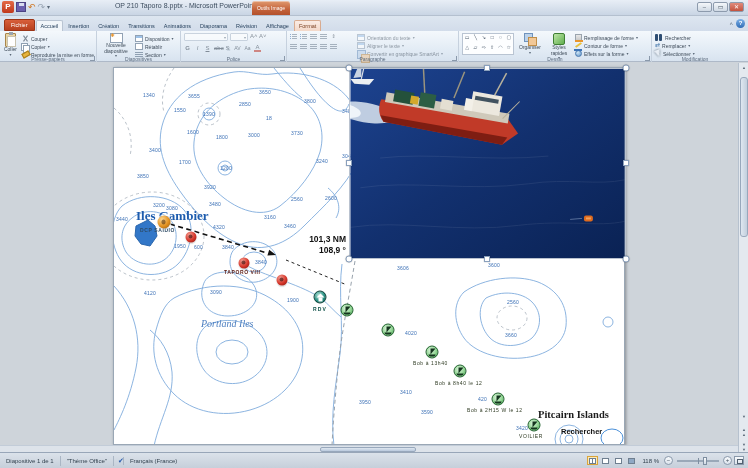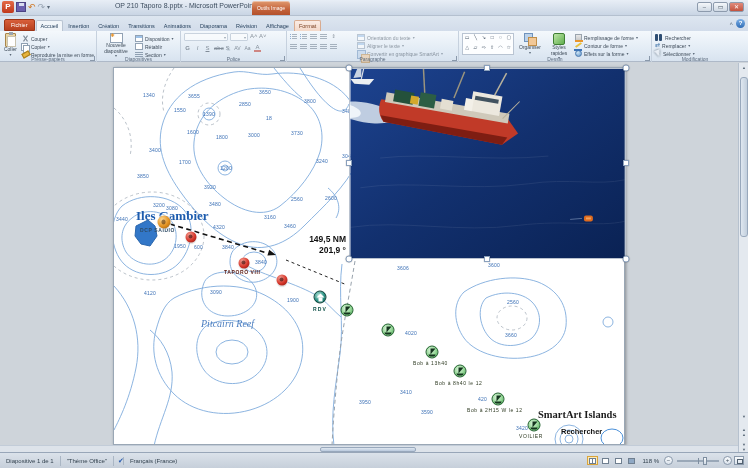--- a/index.html
+++ b/index.html
@@ -422,22 +422,22 @@
         <path d="M 130,196 C 146,205 158,208 170,213 C 186,219 198,224 208,231 C 214,236 220,243 227,249" fill="none" stroke="#74a4d8" stroke-width="0.8"></path>
 
         <path d="M 241,193 C 234,235 227,268 224,300 C 221,332 219,355 218,378" fill="none" stroke="#98a2ac" stroke-width="1" stroke-dasharray="4,3"></path>
 
         <line x1="56" y1="156" x2="153" y2="185" stroke="#111" stroke-width="1.6" stroke-dasharray="5,3.5"></line>
         <polygon points="162,187 153.4,187.6 155.2,181.8" fill="#111"></polygon>
         <line x1="172" y1="192" x2="233" y2="217" stroke="#222" stroke-width="1" stroke-dasharray="3,3"></line>
       </svg>
 
       <div class="route-note">
-        <div>149,5 NM</div>
-        <div>201,9 °</div>
+        <div>101,3 NM</div>
+        <div>108,9 °</div>
       </div>
 
     <div class="depth" style="left: 29px; top: 24px;">1340</div>
         <div class="depth" style="left: 74px; top: 25px;">3655</div>
         <div class="depth" style="left: 145px; top: 21px;">3650</div>
         <div class="depth" style="left: 125px; top: 33px;">2850</div>
         <div class="depth" style="left: 60px; top: 39px;">1550</div>
         <div class="depth" style="left: 89px; top: 43px;">1390</div>
         <div class="depth" style="left: 152px; top: 47px;">18</div>
         <div class="depth" style="left: 73px; top: 61px;">1600</div>
@@ -476,26 +476,26 @@
         <div class="depth" style="left: 391px; top: 264px;">3660</div>
         <div class="depth" style="left: 286px; top: 321px;">3410</div>
         <div class="depth" style="left: 245px; top: 331px;">3950</div>
         <div class="depth" style="left: 307px; top: 341px;">3590</div>
         <div class="depth" style="left: 364px; top: 328px;">420</div>
         <div class="depth" style="left: 402px; top: 357px;">3420</div>
         <div class="plab place-lg" style="left: 22px; top: 140px;">Iles Gambier</div>
         <div class="plab tiny dcp" style="left: 26px; top: 159px;">DCP SAIDIO</div>
         <div class="plab tiny shipname" style="left: 110px; top: 201px;">TAPORO VIII</div>
         <div class="plab tiny rdvname" style="left: 199px; top: 238px;">RDV</div>
-        <div class="plab place-md" style="left: 87px; top: 250px;">Pitcairn Reef</div>
+        <div class="plab place-md" style="left: 87px; top: 250px;">Portland Iles</div>
         <div class="plab tiny bob" style="left: 299px; top: 292px;">Bob à 13h40</div>
         <div class="plab tiny bob" style="left: 321px; top: 312px;">Bob à 8h40 le 12</div>
         <div class="plab tiny bob" style="left: 353px; top: 339px;">Bob à 2H15 W le 12</div>
         <div class="plab tiny bob" style="left: 405px; top: 365px;">VOILIER</div>
-        <div class="plab place-pit" style="left: 424px; top: 341px;">SmartArt Islands</div>
+        <div class="plab place-pit" style="left: 424px; top: 341px;">Pitcairn Islands</div>
         <div class="plab place-adam" style="left: 447px; top: 359px;">Rechercher</div>
         <div class="mk mk-orange" style="left: 50px; top: 154px;"></div>
         <div class="mk mk-red" style="left: 77px; top: 169px;"></div>
         <div class="mk mk-red" style="left: 130px; top: 195px;"></div>
         <div class="mk mk-red" style="left: 168px; top: 212px;"></div>
         <div class="mk mk-rdv" style="left: 206px; top: 229px;"></div>
         <div class="mk mk-green" style="left: 233px; top: 242px;"></div>
         <div class="mk mk-green" style="left: 274px; top: 262px;"></div>
         <div class="mk mk-green" style="left: 318px; top: 284px;"></div>
         <div class="mk mk-green" style="left: 346px; top: 303px;"></div>

